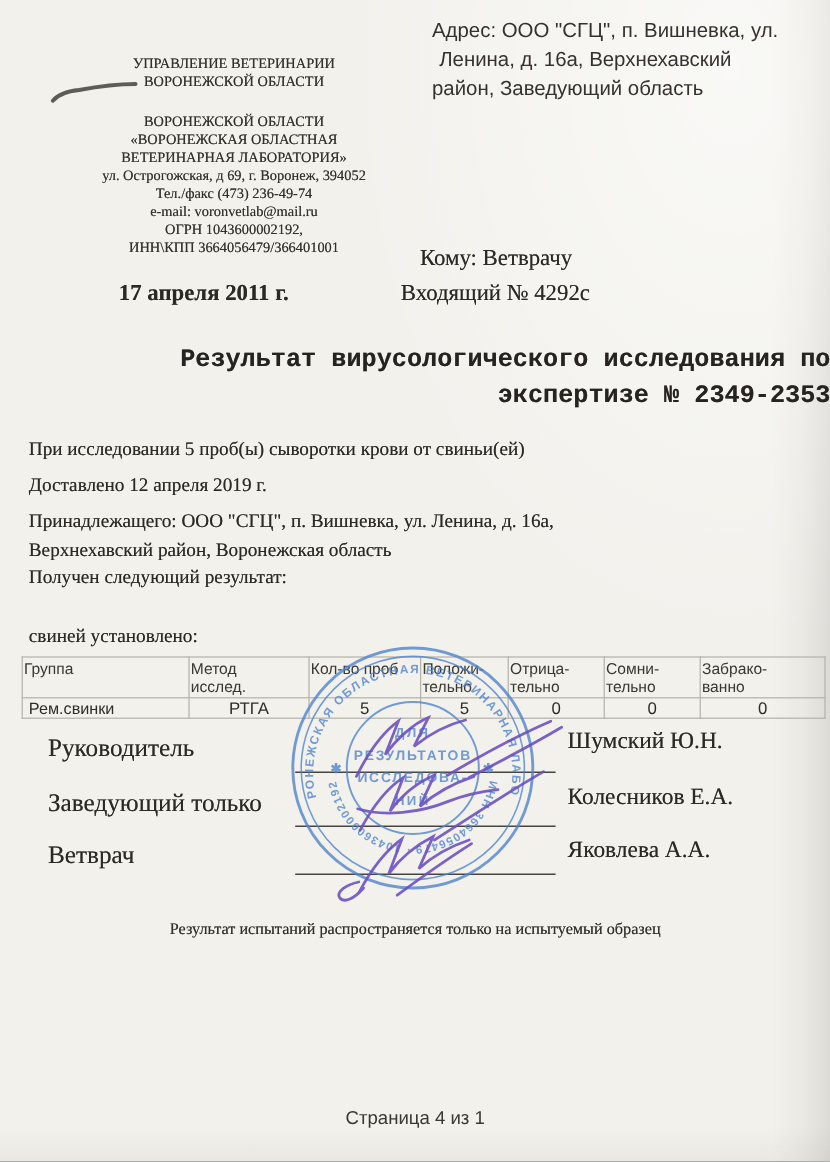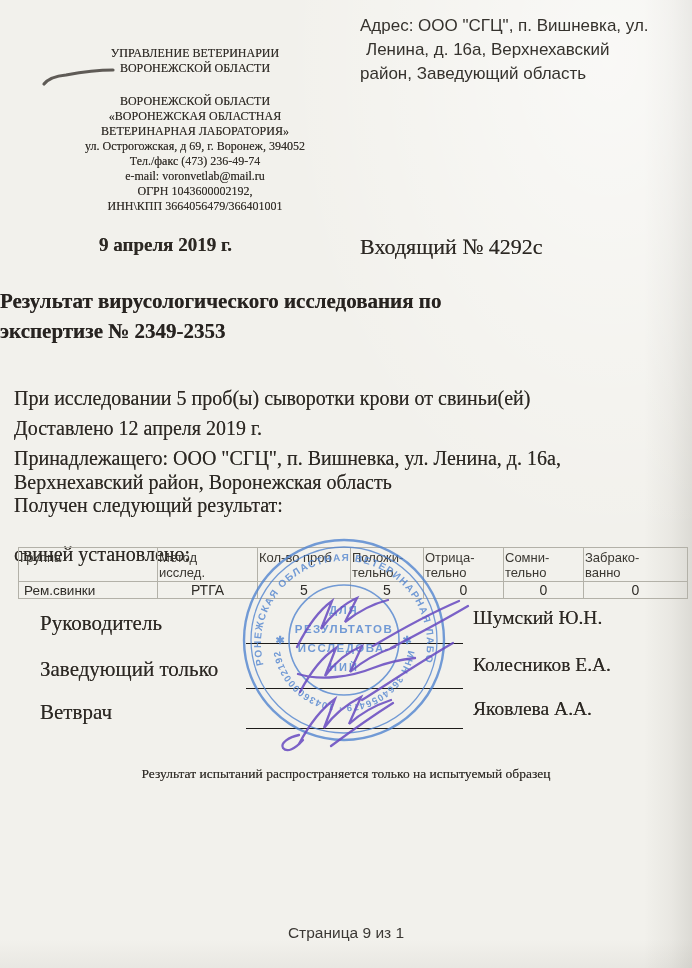--- a/index.html
+++ b/index.html
@@ -16,27 +16,27 @@
 
   .letterhead{position:absolute;left:20px;top:14px;width:350px;text-align:center;
     font-size:12px;line-height:15px;color:#332f2a;margin-top:32px;}
   .lh-org{margin-top:18px;}
   .lh-line{white-space:nowrap;}
 
   .recipient-address{position:absolute;left:360px;top:14px;width:320px;
     font-family:"Liberation Sans", sans-serif;font-size:17px;line-height:24px;color:#35322d;}
 
   .to-line{position:absolute;left:350px;top:205px;font-size:19px;}
-  .incoming-line{position:absolute;left:360px;top:234px;font-size:22px;}
+  .incoming-line{position:absolute;left:334px;top:234px;font-size:19px;}
   .date-line{position:absolute;left:99px;top:234px;font-size:19px;font-weight:bold;}
 
-  .doc-title{position:absolute;left:0;top:286px;width:100%;text-align:left;
-    font-size:21px;line-height:30px;font-weight:bold;color:#272320;}
-
-  .bline{position:absolute;left:14px;font-size:20px;white-space:nowrap;margin-top:21px;}
+  .doc-title{position:absolute;left:0;top:286px;width:100%;text-align:right;
+    font-size:21px;line-height:30px;font-weight:bold;color:#272320;font-family:Liberation Mono, monospace;}
+
+  .bline{position:absolute;left:24px;font-size:16px;white-space:nowrap;}
 
   table.results{position:absolute;left:18px;top:547px;width:669px;border-collapse:collapse;
     table-layout:fixed;font-family:"Liberation Sans", sans-serif;}
   table.results th{border:1px solid #b3b1a8;font-weight:normal;font-size:13px;line-height:15px;
     color:#3a3731;text-align:left;vertical-align:top;padding:2px 1px 1px 1px;height:30px;
     white-space:pre-line;}
   table.results td{border:1px solid #b3b1a8;font-size:14px;color:#2f2c27;text-align:center;
     height:16px;padding:0 2px;}
   table.results td.first{text-align:left;font-size:13.5px;padding-left:5px;}
 
@@ -73,21 +73,22 @@
       <div class="lh-line">ИНН\КПП 3664056479/366401001</div>
     </div>
   </div>
 
   <div class="recipient-address">
     <div>Адрес: ООО "СГЦ", п. Вишневка, ул.</div>
     <div style="padding-left:6px;">Ленина, д. 16а, Верхнехавский</div>
     <div>район, Заведующий область</div>
   </div>
 
-  <div class="date-line ser">9 апреля 2019 г.</div>
+  <div class="to-line ser">Кому: Ветврачу</div>
+  <div class="date-line ser">17 апреля 2011 г.</div>
   <div class="incoming-line ser">Входящий № 4292с</div>
 
   <div class="doc-title ser">
     <div>Результат вирусологического исследования по</div>
     <div>экспертизе № 2349-2353</div>
   </div>
 
   <div class="bline ser" style="top:366px;">При исследовании 5 проб(ы) сыворотки крови от свиньи(ей)</div>
   <div class="bline ser" style="top:396px;">Доставлено 12 апреля 2019 г.</div>
   <div class="bline ser" style="top:426px;">Принадлежащего: ООО "СГЦ", п. Вишневка, ул. Ленина, д. 16а,</div>
@@ -140,21 +141,21 @@
 
   <div class="sig-role ser" style="top:657px;">Заведующий только</div>
   <div class="sig-line" style="top:688px;"></div>
   <div class="sig-name ser" style="top:654px;">Колесников Е.А.</div>
 
   <div class="sig-role ser" style="top:700px;">Ветврач</div>
   <div class="sig-line" style="top:728px;"></div>
   <div class="sig-name ser" style="top:698px;">Яковлева А.А.</div>
 
   <div class="footer-note ser">Результат испытаний распространяется только на испытуемый образец</div>
-  <div class="page-number">Страница 9 из 1</div>
+  <div class="page-number">Страница 4 из 1</div>
 
   <svg class="overlay" width="692" height="968" viewBox="0 0 692 968">
 
     <path d="M44,84 C48,79 56,76 66,75 C82,72 100,70 113,70" fill="none" stroke="#45413c" stroke-width="3.2" stroke-linecap="round" opacity="0.85"></path>
 
     <g opacity="0.78" stroke="#4e82cf" fill="none">
       <circle cx="344" cy="640" r="100" stroke-width="2.4"></circle>
       <circle cx="344" cy="640" r="93" stroke-width="1.3"></circle>
       <circle cx="344" cy="640" r="55" stroke-width="1.6"></circle>
 

